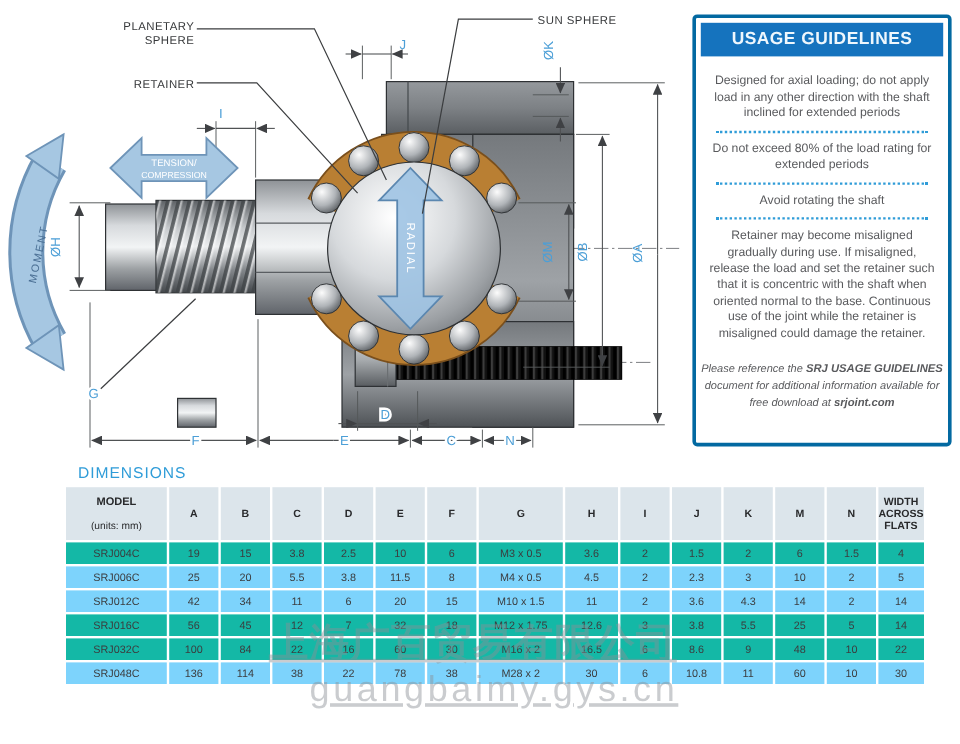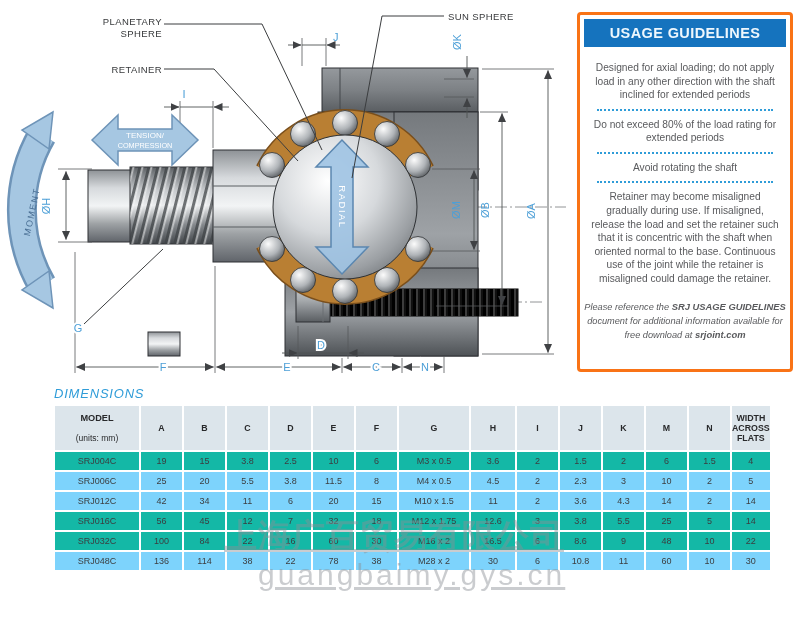--- a/index.html
+++ b/index.html
@@ -1,32 +1,32 @@
 <!DOCTYPE html>
 <html><head>
 <meta charset="utf-8">
 <style>
   html,body{margin:0;padding:0;background:#fff;}
   #stage{position:relative;width:800px;height:620px;background:#ffffff;
          font-family:"Liberation Sans",sans-serif;overflow:hidden;}
 
   
   .gl-box{position:absolute;left:577px;top:12px;width:216px;height:360px;
-          border:3px solid #f97316;border-radius:4px;background:#fff;box-sizing:border-box;}
+          border:3px solid #0369a1;border-radius:4px;background:#fff;box-sizing:border-box;}
   .gl-header{margin:4px;background:#1573be;color:#eef7fd;font-weight:bold;font-size:14.5px;
              text-align:center;line-height:28px;letter-spacing:.4px;}
   .gl-body{padding:4px 9px 0;text-align:center;color:#595a5d;font-size:10.2px;line-height:1.33;}
   .gl-body p{margin:6px 0;}
   .sep{border-top:2px dotted #2f9cd8;width:92%;margin:7px auto;}
   .gl-footer{margin-top:15px;font-style:italic;font-size:9.2px;color:#595a5d;line-height:1.45;
              text-align:center;padding:0 3px;}
   .gl-footer b{font-size:9.4px;}
 
   
-  .tbl-title{position:absolute;left:54px;top:386px;color:#2f9cd8;font-size:13px;letter-spacing:.8px;font-style:italic;}
+  .tbl-title{position:absolute;left:65px;top:386px;color:#2f9cd8;font-size:13px;letter-spacing:.8px;}
   table.dims{position:absolute;left:53px;top:404px;border-collapse:separate;border-spacing:2px;
              table-layout:fixed;font-size:9px;color:#3b3d3f;}
   table.dims th{background:#dce5eb;font-weight:bold;color:#28292b;height:44px;vertical-align:middle;
      text-align:center;font-size:8.8px;padding:0;}
   .th-model{text-align:left;padding-left:6px;}
   .th-model .m1{font-size:9.2px;}
   .th-model .m2{margin-top:10px;font-weight:normal;font-size:8.5px;}
   .th-last{font-size:8.2px;line-height:1.15;}
   table.dims td{height:16px;text-align:center;padding:1px 0;}
   tr.odd td{background:#14b8a6;}

